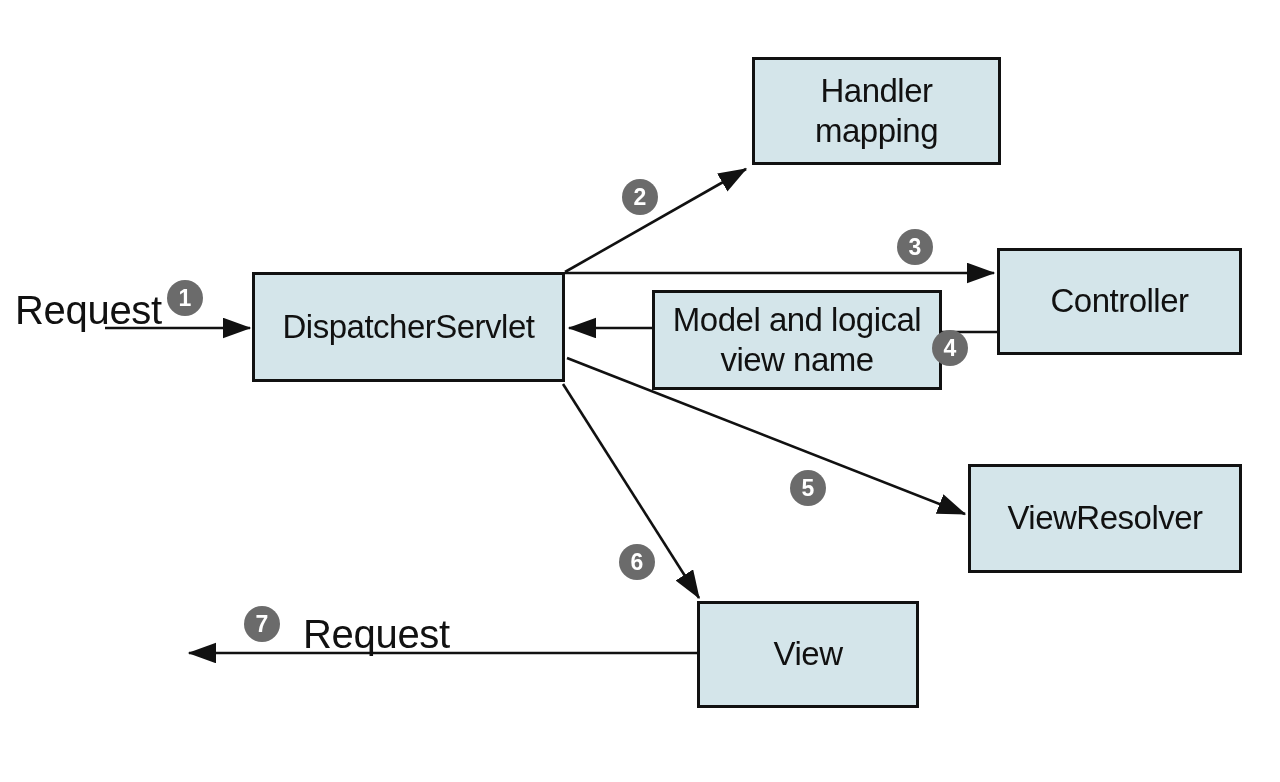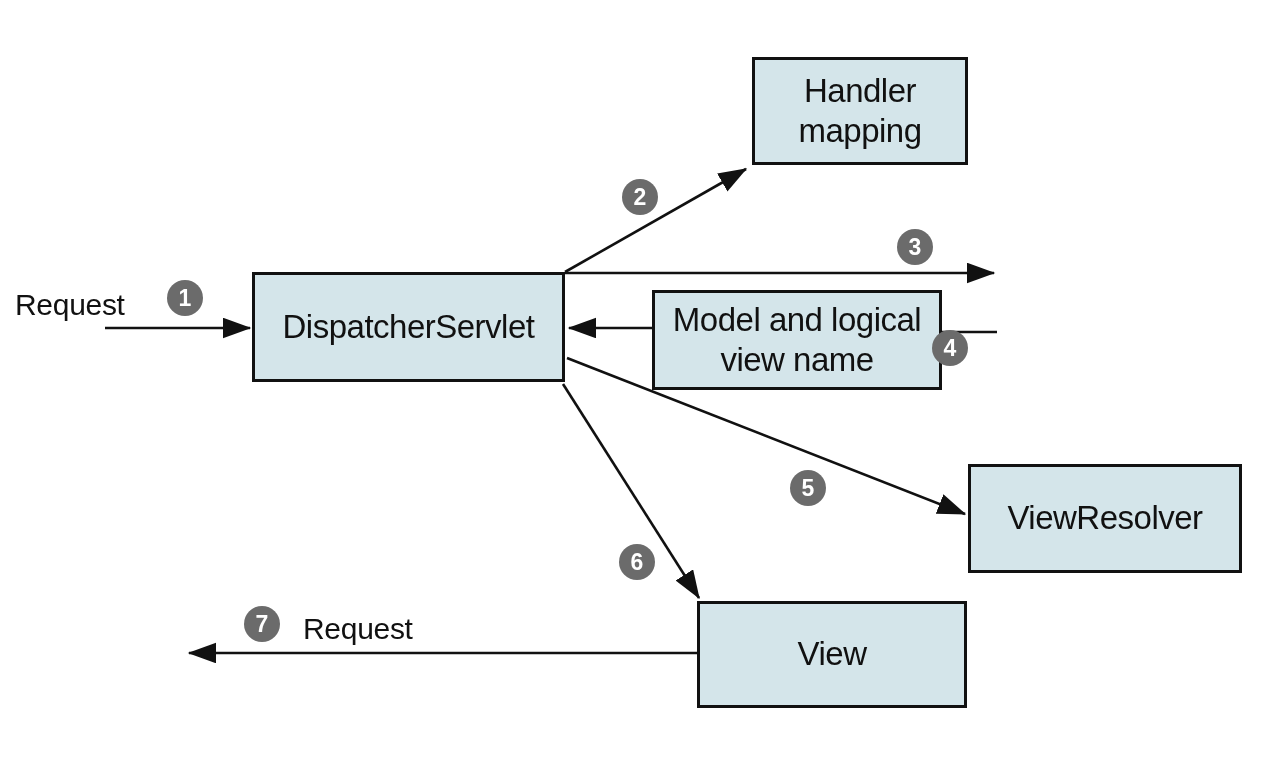--- a/index.html
+++ b/index.html
@@ -29,25 +29,25 @@
     display: flex;
     align-items: center;
     justify-content: center;
     text-align: center;
     font-size: 33px;
     line-height: 1.22;
     letter-spacing: -0.5px;
     z-index: 1;
   }
   .node-dispatcher-servlet { left: 252px; top: 272px; width: 313px; height: 110px; }
-  .node-handler-mapping    { left: 752px; top: 57px;  width: 216px; height: 108px; padding: 0 18px; }
+  .node-handler-mapping    { left: 752px; top: 57px;  width: 249px; height: 108px; padding: 0 18px; }
   .node-controller         { left: 997px; top: 248px; width: 245px; height: 107px; }
   .node-model              { left: 652px; top: 290px; width: 290px; height: 100px; }
   .node-view-resolver      { left: 968px; top: 464px; width: 274px; height: 109px; }
-  .node-view               { left: 697px; top: 601px; width: 270px; height: 107px; }
+  .node-view               { left: 697px; top: 601px; width: 222px; height: 107px; }
 
   .edge-layer {
     position: absolute;
     left: 0; top: 0;
     width: 1280px; height: 782px;
     z-index: 2;
     pointer-events: none;
   }
   .edge { stroke: var(--line); stroke-width: 2.6px; fill: none; }
   .arrow-head-path { fill: var(--line); }
@@ -68,37 +68,40 @@
   .badge-1 { left: 167px; top: 280px; }
   .badge-2 { left: 622px; top: 179px; }
   .badge-3 { left: 897px; top: 229px; }
   .badge-4 { left: 932px; top: 330px; }
   .badge-5 { left: 790px; top: 470px; }
   .badge-6 { left: 619px; top: 544px; }
   .badge-7 { left: 244px; top: 606px; }
 
   .flow-label {
     position: absolute;
-    font-size: 30px;
+    font-size: 40px;
     letter-spacing: -0.3px;
     z-index: 2;
   }
   .label-request  { left: 15px;  top: 288px; }
   .label-response { left: 303px; top: 612px; }
 </style>
 </head>
 <body>
 
 <div class="canvas">
 
   <div class="node node-dispatcher-servlet">
     <span>DispatcherServlet</span>
   </div>
   <div class="node node-handler-mapping">
     <span>Handler mapping</span>
+  </div>
+  <div class="node node-controller">
+    <span>Controller</span>
   </div>
   <div class="node node-view-resolver">
     <span>ViewResolver</span>
   </div>
   <div class="node node-model">
     <span>Model and logical view name</span>
   </div>
   <div class="node node-view">
     <span>View</span>
   </div>

